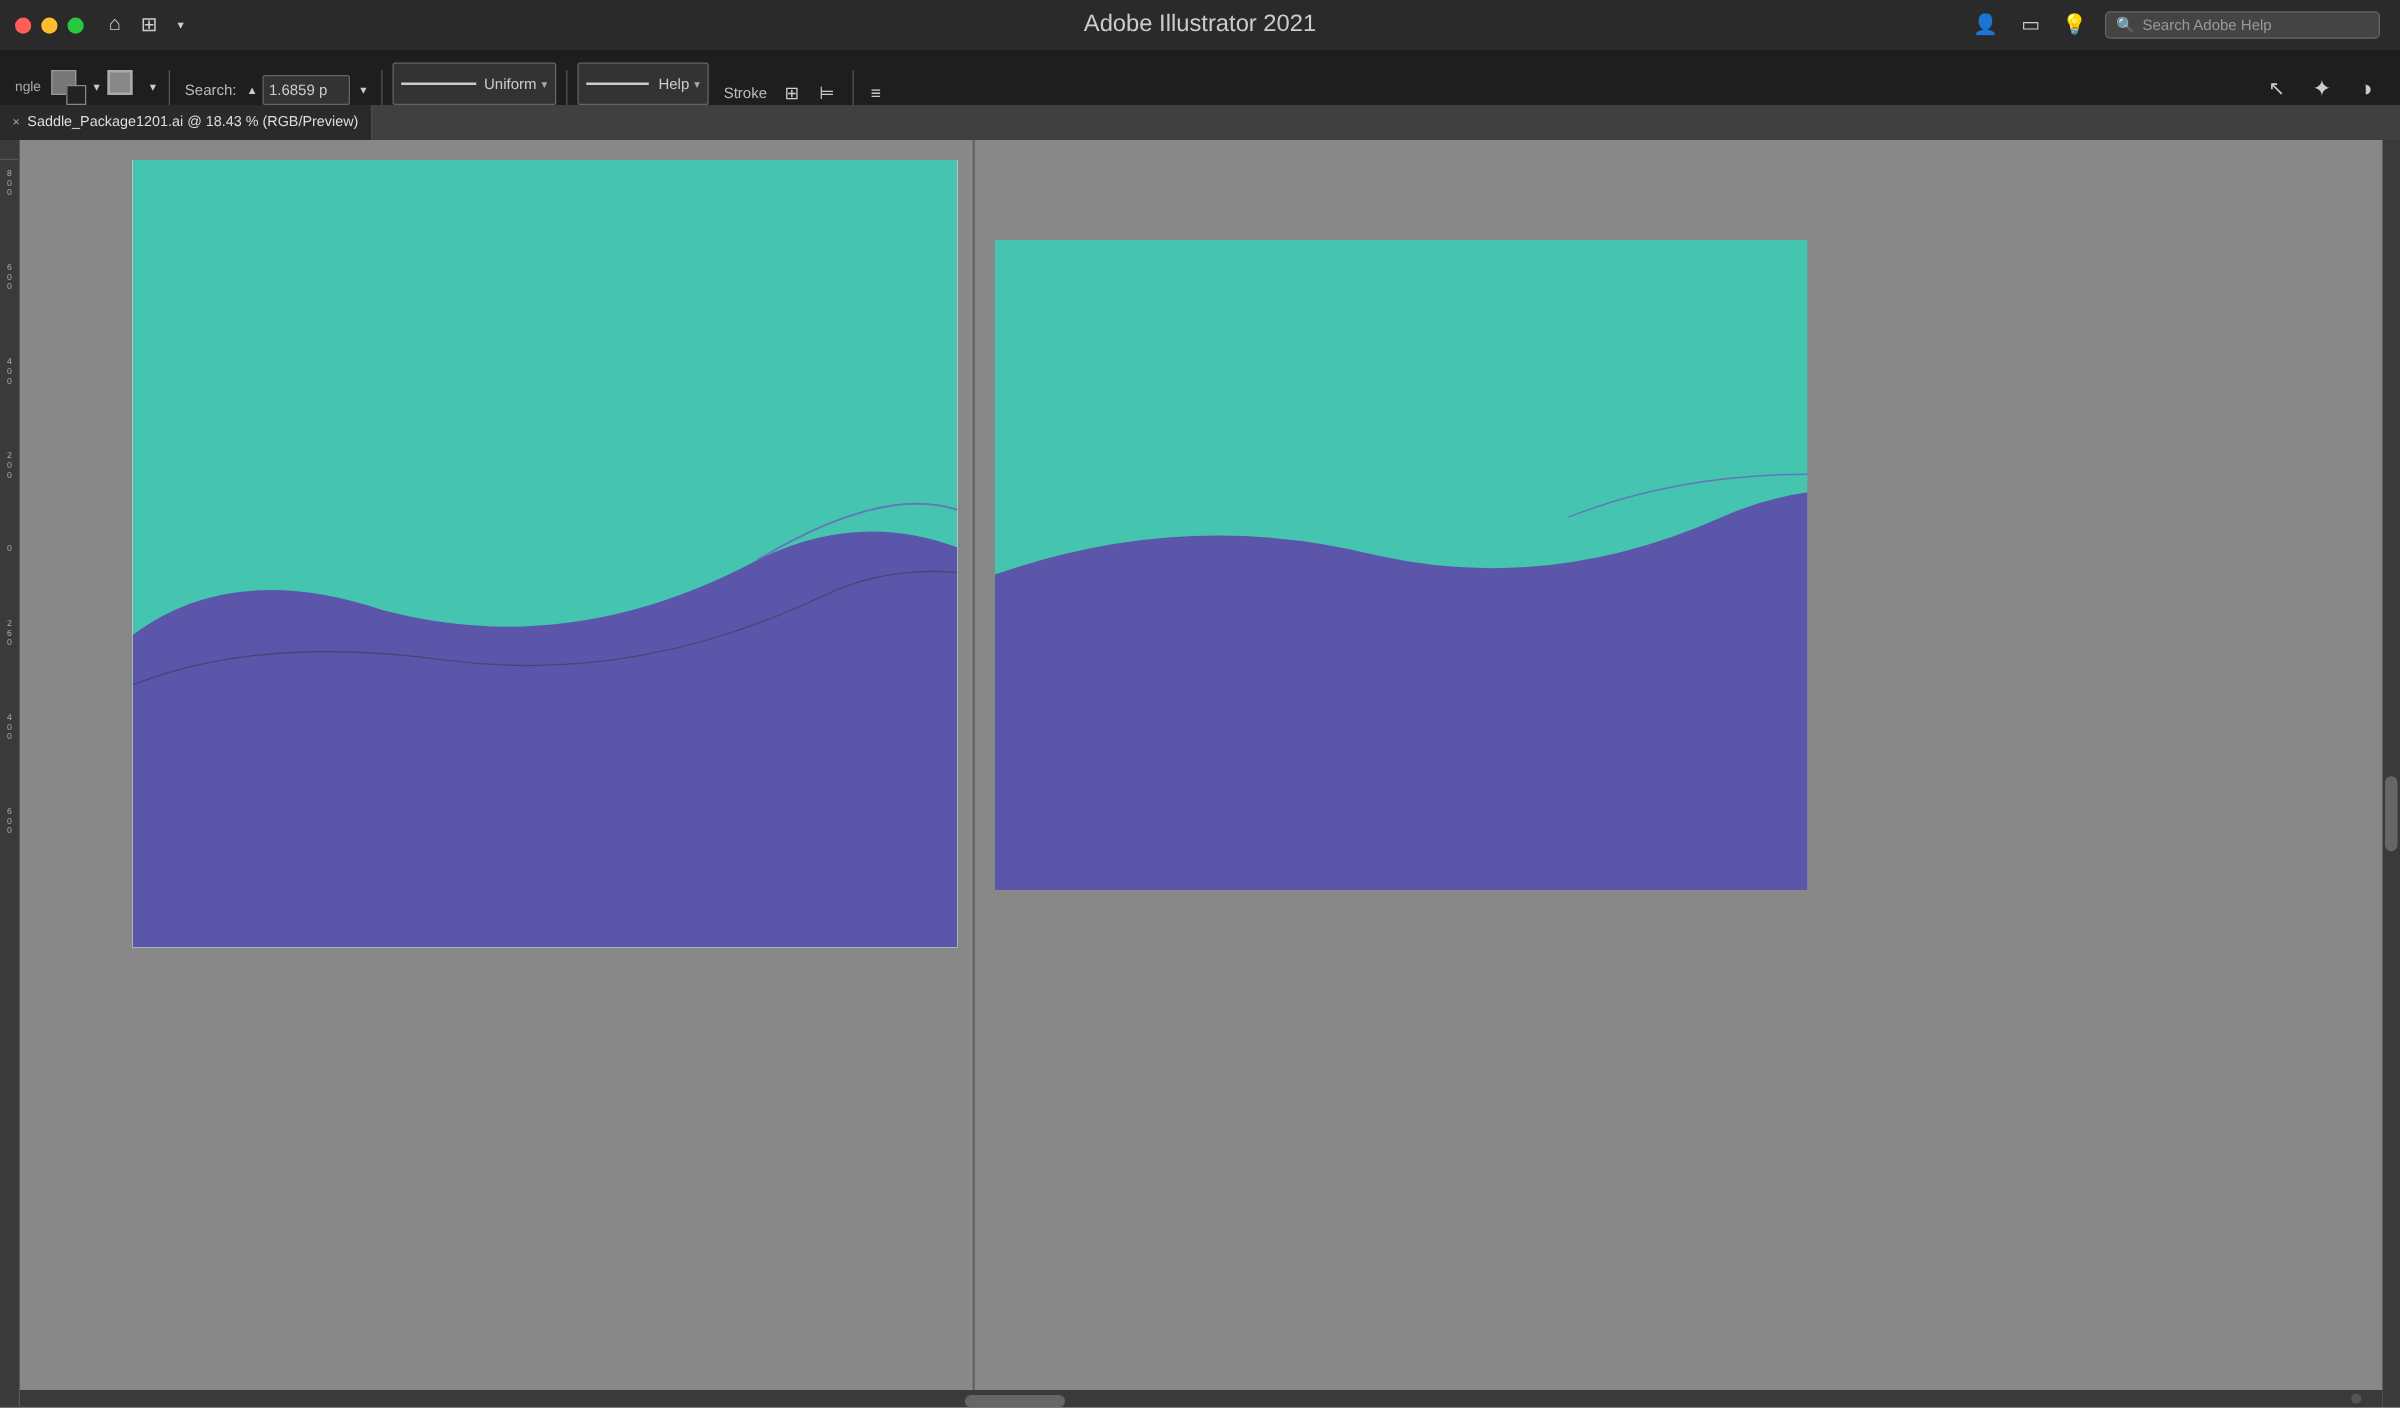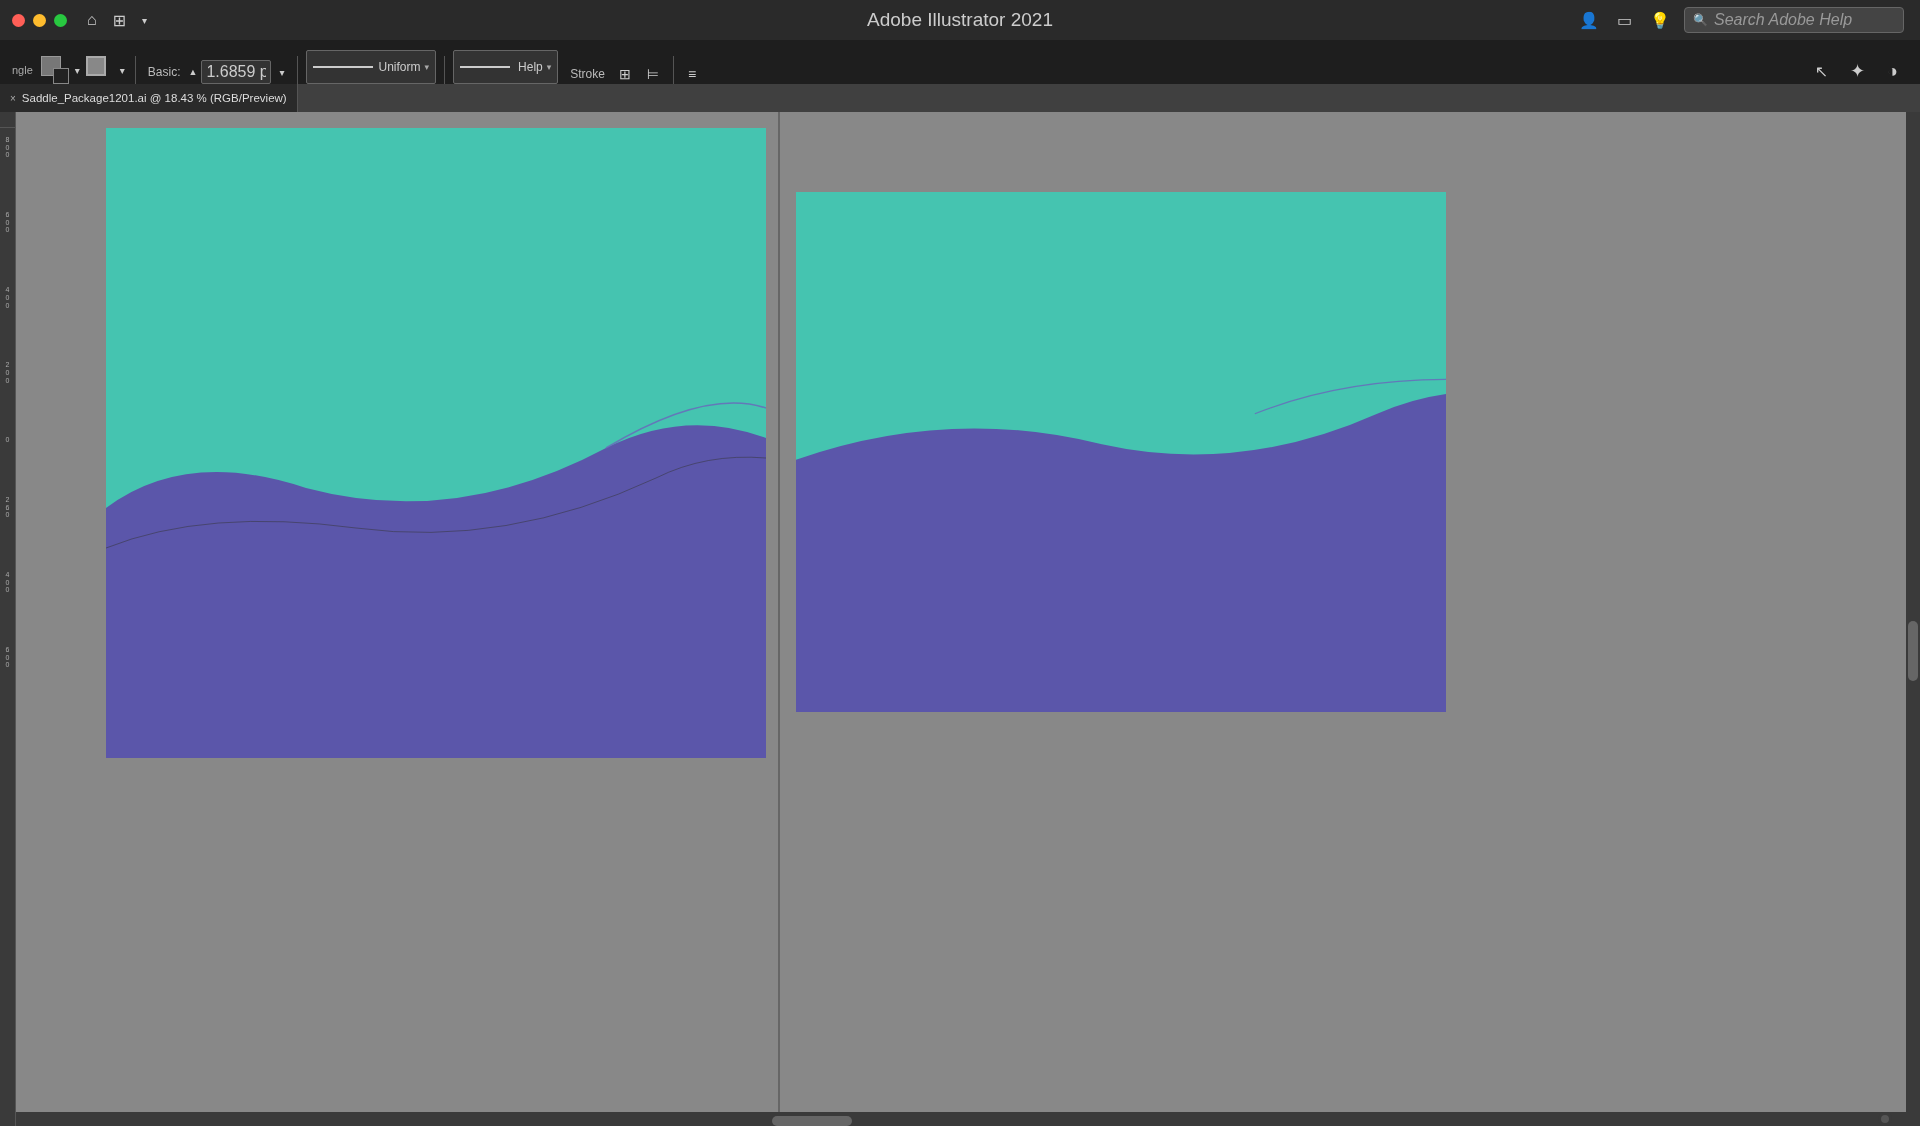--- a/index.html
+++ b/index.html
@@ -59,23 +59,22 @@
       border-radius: 4px;
       padding: 3px 8px;
       gap: 6px;
       width: 220px;
     }
     .search-bar input {
       background: transparent;
       border: none;
       outline: none;
       color: #0ea5e9;
-      font-size: 16px;
+      font-size: 12px;
       width: 100%;
-      font-style: italic;
     }
     .search-bar input::placeholder { color: #999; }
     .icon-btn {
       color: #ccc;
       font-size: 16px;
       cursor: pointer;
       background: none;
       border: none;
       padding: 2px 4px;
     }
@@ -121,21 +120,21 @@
     .stroke-preview {
       width: 60px;
       height: 2px;
       background: #ccc;
       margin-right: 2px;
     }
     .stroke-input {
       background: #333;
       border: 1px solid #666;
       color: #ccc;
-      font-size: 16px;
+      font-size: 12px;
       width: 70px;
       height: 24px;
       padding: 0 4px;
       border-radius: 2px;
     }
     .toolbar-icon-btn {
       background: none;
       border: none;
       color: #ccc;
       font-size: 14px;
@@ -286,21 +285,21 @@
     <button class="icon-btn" style="font-size:10px;padding:0 2px;">▾</button>
     <div style="position:relative;width:28px;height:28px;cursor:pointer;">
       <div style="position:absolute;top:0;left:0;width:20px;height:20px;background:#888;border:2px solid #aaa;"></div>
     </div>
     <button class="icon-btn" style="font-size:10px;padding:0 2px;">▾</button>
   </div>
 
   <div class="divider-v"></div>
 
   <div class="toolbar-group">
-    <span class="toolbar-label">Basic:</span>
+    <span class="toolbar-label">Search:</span>
     <button class="icon-btn" style="font-size:9px;padding:0;">▲</button>
     <input class="stroke-input" value="1.6859 p" style="">
     <button class="icon-btn" style="font-size:10px;">▾</button>
   </div>
 
   <div class="divider-v"></div>
 
   <div class="toolbar-group">
     <div class="toolbar-dropdown">
       <div class="stroke-preview"></div>

